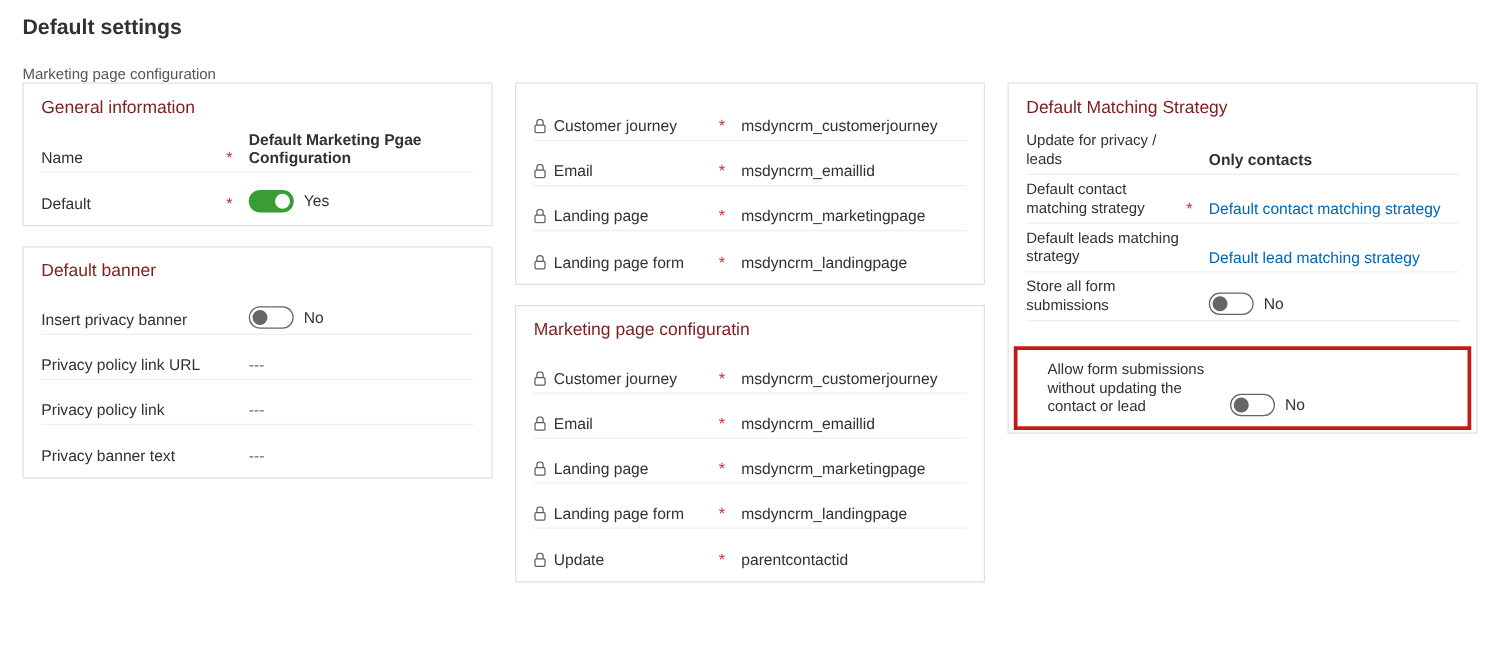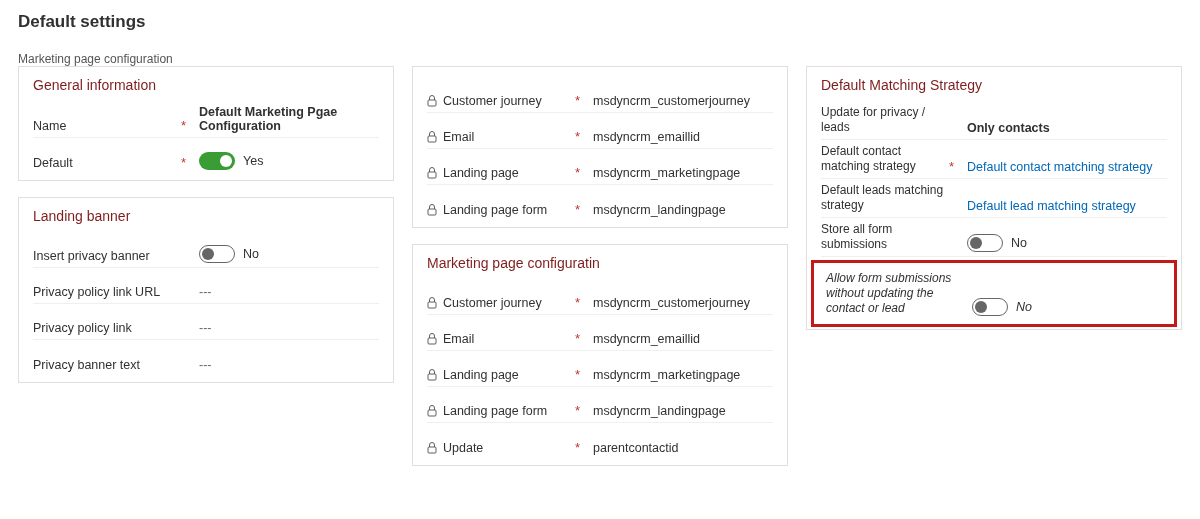--- a/index.html
+++ b/index.html
@@ -42,23 +42,22 @@
 
   .toggle { position: relative; width: 36px; height: 18px; border-radius: 9px; flex: 0 0 36px; }
   .toggle .knob { position: absolute; width: 12px; height: 12px; border-radius: 50%; top: 3px; }
   .toggle.on { background: #3a9c35; }
   .toggle.on .knob { right: 3px; background: #fff; }
   .toggle.off { background: #fff; border: 1px solid #666; }
   .toggle.off .knob { left: 2px; top: 2px; background: #666; }
 
   .highlight {
     border: 3px solid #c41919;
-    margin: 3px -10px -4px -10px;
-    padding: 4px 12px;
-    font-style: italic;
+    margin: 20px -10px -4px -10px;
+    padding: 4px 24px;
   }
   .col3 .label-cell { width: 128px; flex: 0 0 128px; line-height: 1.25; font-size: 12px; }
 </style>
 </head>
 <body>
 
 <div class="page-title">Default settings</div>
 <div class="page-subtitle">Marketing page configuration</div>
 
 <div class="cols">
@@ -77,21 +76,21 @@
         <div class="value-cell">
           <span class="toggle on">
               <span class="knob"></span>
             </span>
           <span>Yes</span>
         </div>
       </div>
     </div>
 
     <div class="card">
-      <div class="card-title">Landing banner</div>
+      <div class="card-title">Default banner</div>
       <div class="row">
         <div class="label-cell">Insert privacy banner</div>
         <div class="req-cell"></div>
         <div class="value-cell">
           <span class="toggle off">
               <span class="knob"></span>
             </span>
           <span>No</span>
         </div>
       </div>

